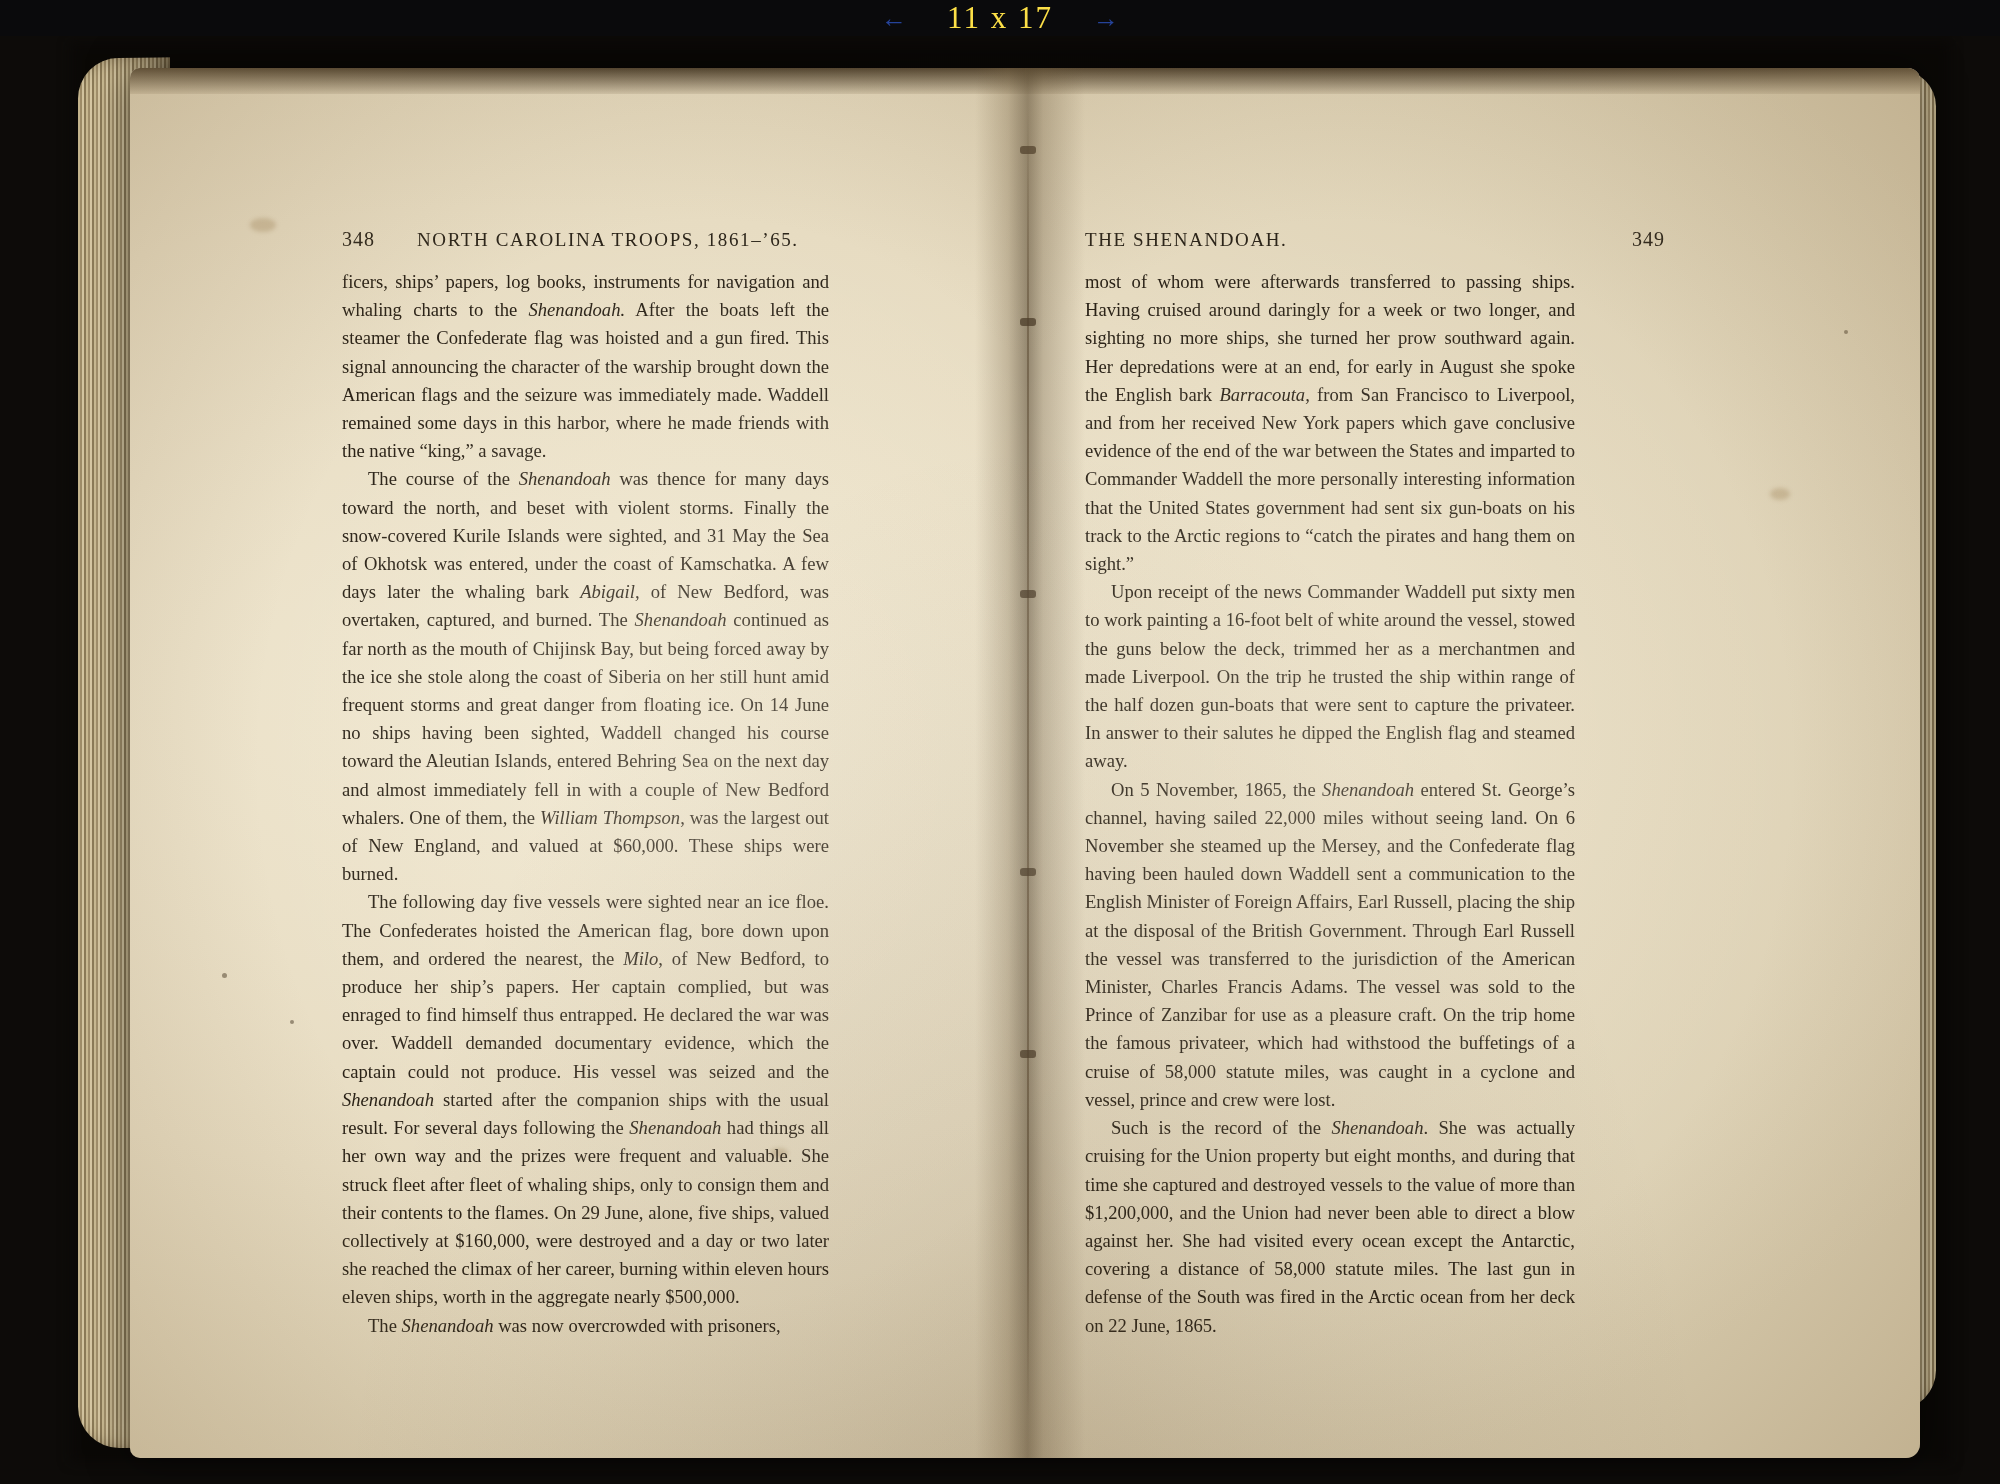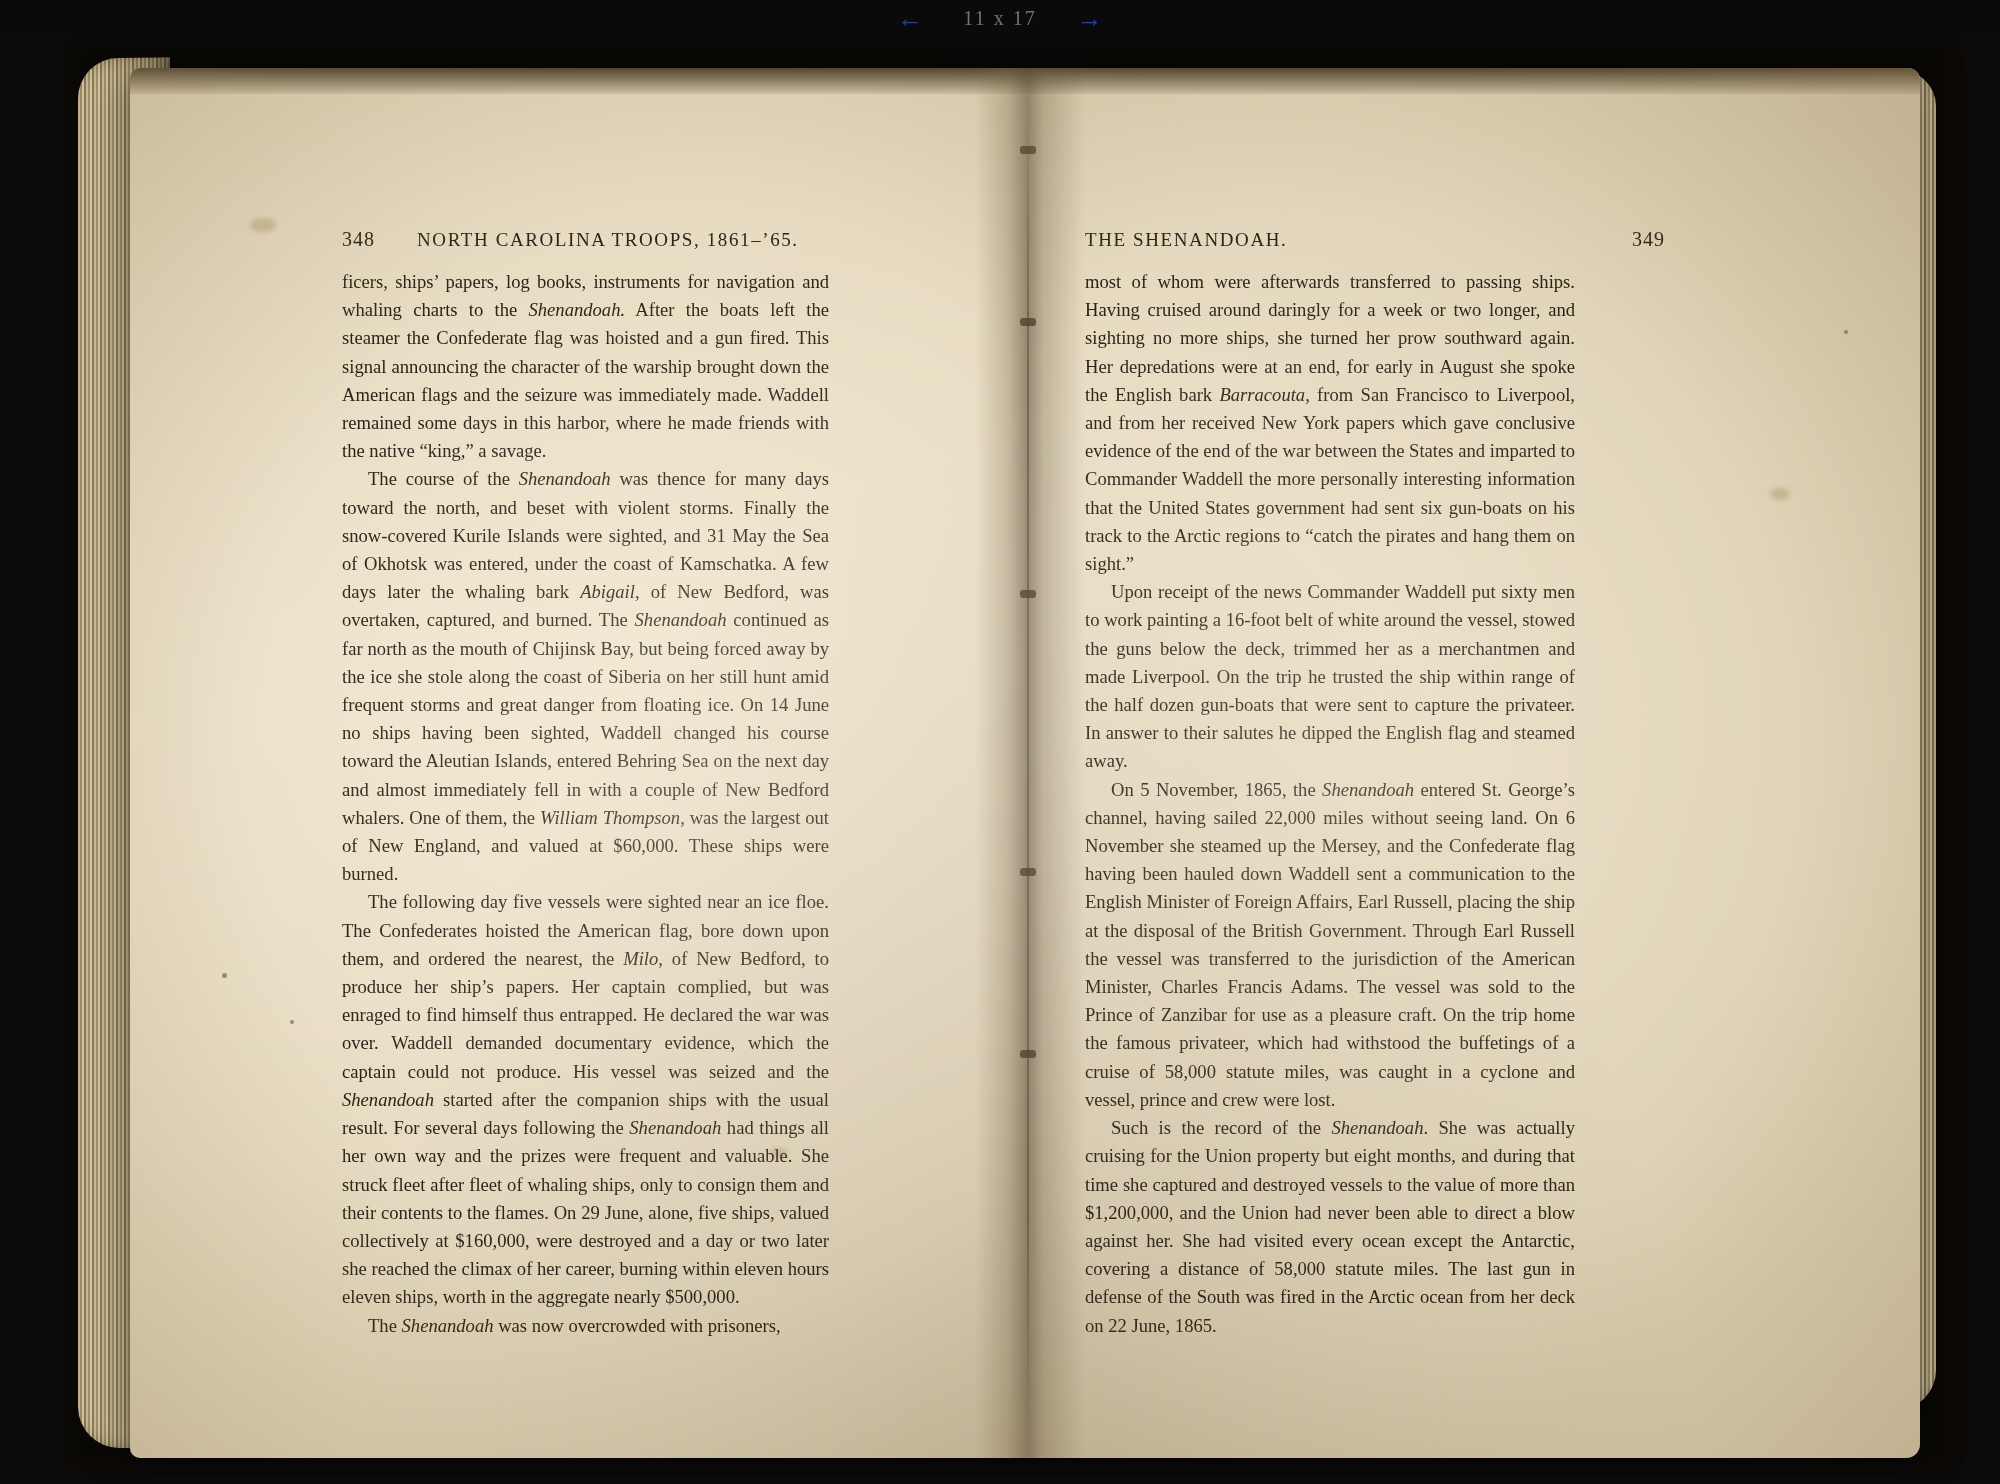--- a/index.html
+++ b/index.html
@@ -41,23 +41,23 @@
     height: 36px;
     color: #2d4fae;
     font-family: "Liberation Sans", sans-serif;
   }
   .scan-arrow {
     font-size: 26px;
     line-height: 26px;
     color: #25439a;
   }
   #scan-size {
-    font-size: 20px;
+    font-size: 31px;
     letter-spacing: 2px;
-    color: #737373;
+    color: #fde047;
     font-family: "Liberation Serif", serif;
   }
 
   
   #book {
     position: absolute;
     left: 30px;
     top: 20px;
     width: 1940px;
     height: 1450px;

